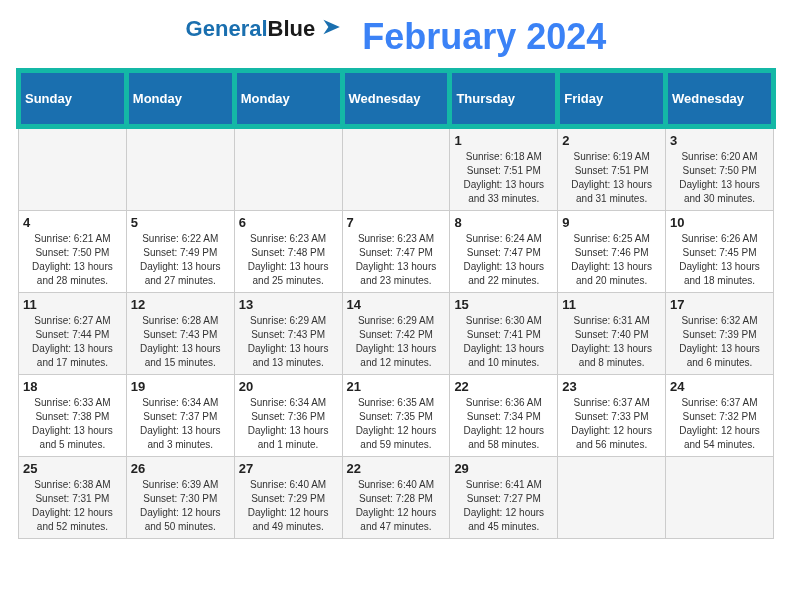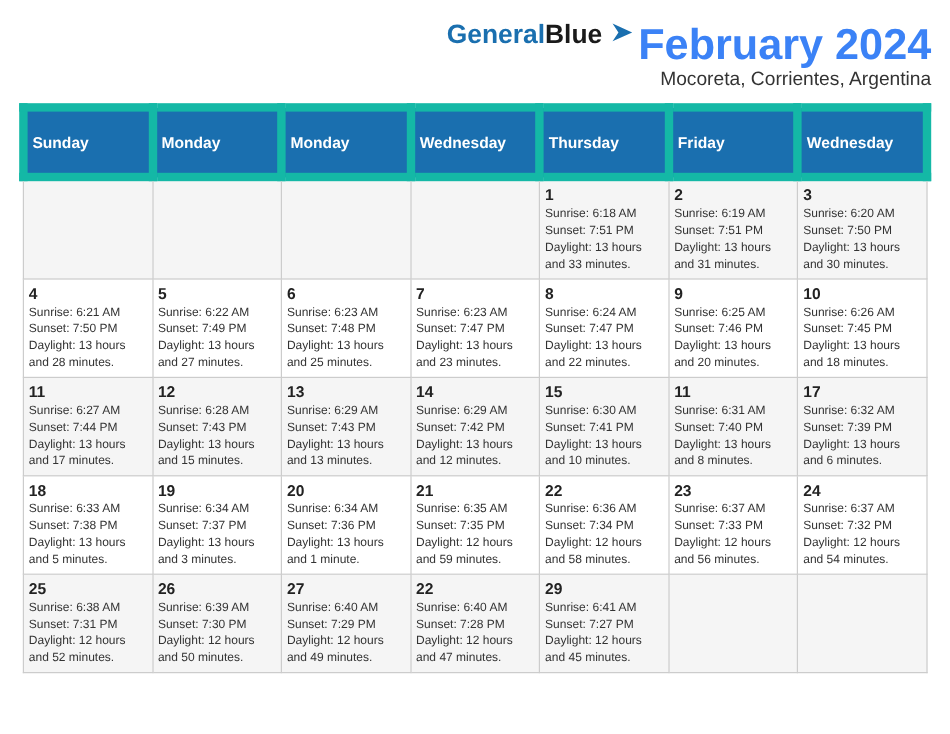--- a/index.html
+++ b/index.html
@@ -6,22 +6,23 @@
     body {
       font-family: Arial, sans-serif;
       background: #fff;
       width: 792px;
       min-height: 612px;
       padding: 16px;
     }
     .header {
       display: flex;
       align-items: flex-start;
-      justify-content: flex-end;
+      justify-content: center;
       margin-bottom: 10px;
+      gap: 17px;
     }
     .logo {
       display: flex;
       flex-direction: column;
       align-items: flex-start;
     }
     .logo-arrow {
       width: 30px;
       height: 18px;
       margin-top: -4px;
@@ -45,21 +46,21 @@
     }
     thead tr {
       background-color: #1a6faf;
       color: #fff;
     }
     thead th {
       padding: 18px 4px;
       font-size: 13px;
       font-weight: bold;
       text-align: left;
-      border: 7px solid #14b8a6;
+      border: 5px solid #14b8a6;
     }
     tbody tr {
       vertical-align: top;
     }
     tbody td {
       border: 1px solid #ccc;
       padding: 4px;
       font-size: 10.5px;
       color: #222;
       min-height: 80px;
@@ -74,39 +75,39 @@
     .day-num {
       font-size: 13px;
       font-weight: bold;
       display: block;
       margin-bottom: 2px;
     }
     .day-info {
       font-size: 10px;
       color: #333;
       line-height: 1.4;
+      text-align: center;
     }
   </style>
 </head>
 <body>
 
 <div class="header">
   <div class="logo">
     <div style="display:flex;align-items:center;">
       <span style="font-size:22px;font-weight:bold;color:#1a1a1a;">
         <span style="color:#1a6faf;">General</span><span>Blue</span>
       </span>
       <svg class="logo-arrow" width="32" height="22" viewBox="0 0 32 22">
         <polygon points="8,2 28,11 8,20 14,11" fill="#1a6faf"></polygon>
       </svg>
     </div>
   </div>
   <div class="title-block">
     <h1>February 2024</h1>
-    <h2>Mocoreta, Corrientes, Argentina</h2>
   </div>
 </div>
 
 <table>
   <thead>
     <tr>
     <th>Sunday</th>
         <th>Monday</th>
         <th>Monday</th>
         <th>Wednesday</th>

